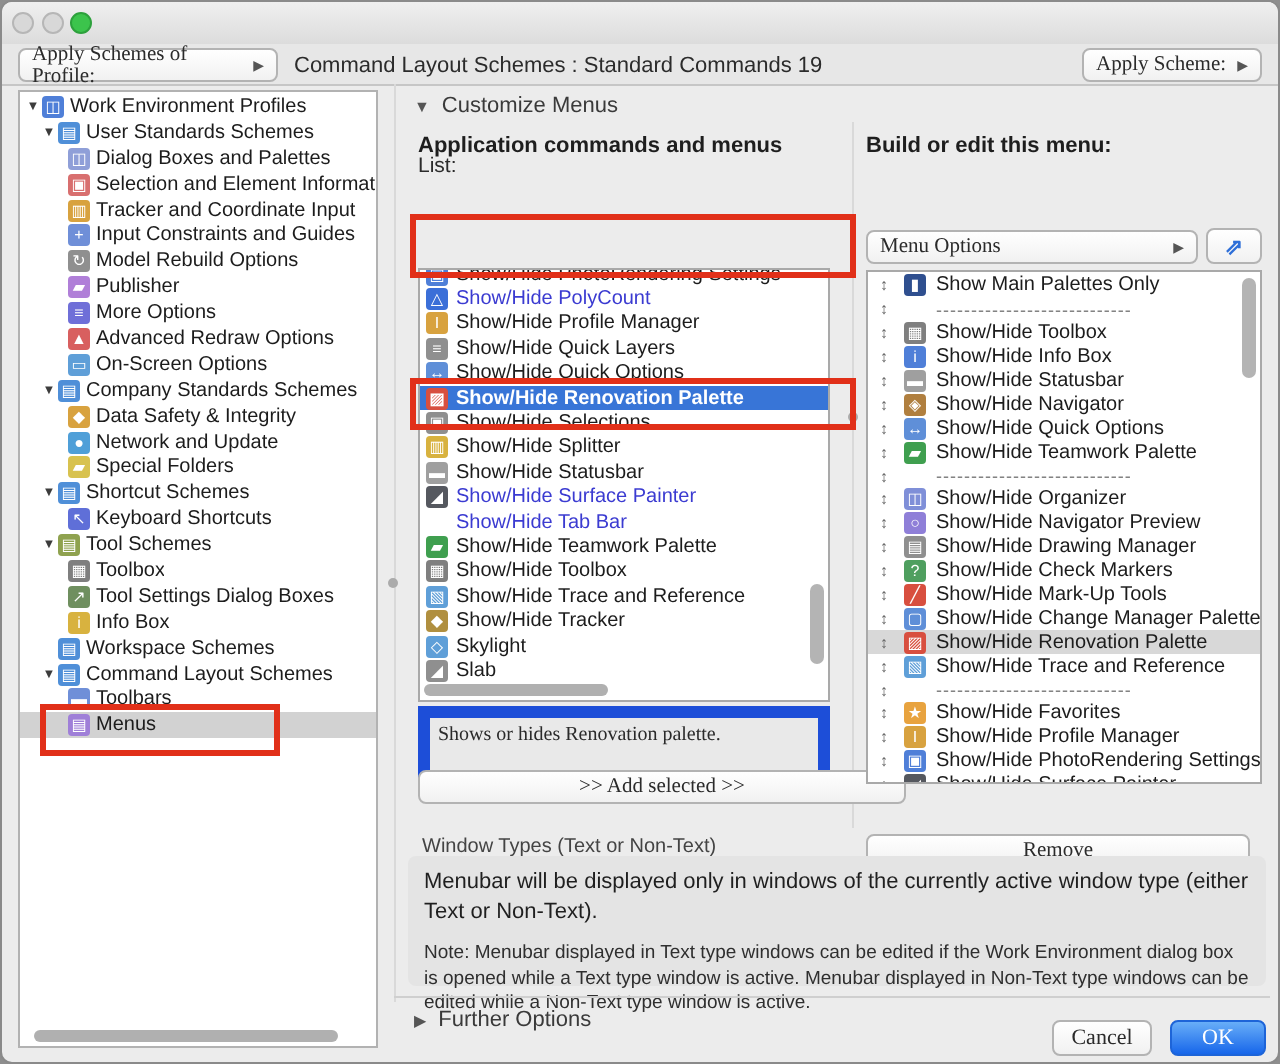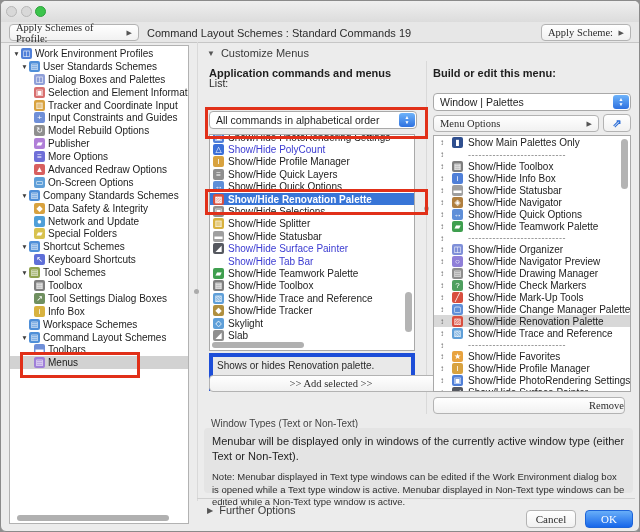--- a/index.html
+++ b/index.html
@@ -61,22 +61,22 @@
   .menu-rows{margin-top:1px;}
   .menu-row{display:flex;align-items:center;height:11.9px;font-size:10px;color:#1c1c1c;padding-left:2px;white-space:nowrap;}
   .menu-row .grip{flex:0 0 12px;text-align:center;font-size:8px;color:#666;}
   .menu-row .icon{flex:0 0 11px;width:11px;height:11px;border-radius:2px;margin:0 5px 0 4px;font-size:8px;
                   line-height:11px;text-align:center;color:#fff;}
   .menu-row.selected{background:#d8d8d8;}
   .menu-row.separator .icon{visibility:hidden;}
   .menu-row.separator .lbl{color:#7a7a7a;font-size:9px;letter-spacing:0.5px;}
   .noicon .icon{visibility:hidden;}
   
-  .descbox{position:absolute;background:#e9e9e9;border:4px solid #1d4ed8;box-sizing:border-box;
-           font-size:10px;color:#2a2a2a;padding:3px 4px;}
+  .descbox{position:absolute;background:#e9e9e9;border:6px solid #1d4ed8;box-sizing:border-box;
+           font-size:10px;color:#2a2a2a;padding:3px 4px;font-family:Liberation Serif, serif;}
   .infobox{position:absolute;background:#e4e4e4;border-radius:4px;box-sizing:border-box;padding:6px 8px;}
   .infobox .body{font-size:11px;color:#1f1f1f;margin:0 0 7px 0;line-height:1.35;}
   .infobox .note{font-size:9.5px;color:#2f2f2f;margin:0;line-height:1.35;}
   .hr{position:absolute;border-top:1px solid #cfcfcf;}
   
   .anno{position:absolute;border:3px solid #e13019;pointer-events:none;z-index:20;}
   
   .btn-ok{background:linear-gradient(#68aef8,#1766ea);border:1px solid #1d64d8;color:#fff;}
   .export-glyph{color:#2e6fd8;font-weight:bold;font-size:11px;}
 </style>
@@ -239,27 +239,20 @@
   </div>
 
   <div class="sect-head" style="left:206px;top:46px;">
     <span class="tri">▼</span>
     <span>Customize Menus</span>
   </div>
 
   <div class="coltitle" style="left:208px;top:66px;">Application commands and menus</div>
   <div class="small-label" style="left:208px;top:76px;">List:</div>
 
-  <div class="popup" style="left:208px;top:110px;width:208px;height:18px;">
-    <span>All commands in alphabetical order</span>
-    <span class="stepper">
-      <span>▲</span>
-      <span>▼</span>
-    </span>
-  </div>
 
   <div class="listbox" style="left:208px;top:133px;width:206px;height:217px;">
     <div class="cmd-rows" id="cmd-rows">
         <div class="cmd-row">
     <span class="icon" style="background: rgb(79, 127, 216);">▣</span>
     <span class="lbl">Show/Hide PhotoRendering Settings</span>
   </div>
         <div class="cmd-row link">
     <span class="icon" style="background: rgb(59, 111, 216);">△</span>
     <span class="lbl">Show/Hide PolyCount</span>
@@ -324,33 +317,26 @@
     <span class="icon" style="background: rgb(143, 143, 143);">◢</span>
     <span class="lbl">Slab</span>
   </div>
       </div>
     <div class="vthumb" style="right:2px;top:157px;height:40px;"></div>
     <div class="hthumb" style="left:2px;bottom:2px;width:92px;"></div>
   </div>
 
   <div class="descbox" style="left:208px;top:352px;width:206px;height:38px;">Shows or hides Renovation palette.</div>
 
-  <div class="macbtn center" style="left:208px;top:374px;width:244px;height:17px;">
+  <div class="macbtn center" style="left:208px;top:384px;width:244px;height:17px;">
     <span>&gt;&gt; Add selected &gt;&gt;</span>
   </div>
 
   <div class="coltitle" style="left:432px;top:66px;">Build or edit this menu:</div>
 
-  <div class="popup" style="left:432px;top:92px;width:198px;height:18px;">
-    <span>Window | Palettes</span>
-    <span class="stepper">
-      <span>▲</span>
-      <span>▼</span>
-    </span>
-  </div>
 
   <div class="macbtn spread" style="left:432px;top:114px;width:166px;height:17px;">
     <span>Menu Options</span>
     <span class="arr">▶</span>
   </div>
   <div class="macbtn center" style="left:602px;top:113px;width:28px;height:18px;">
     <span class="export-glyph">⇗</span>
   </div>
 
   <div class="listbox" style="left:432px;top:134px;width:198px;height:257px;">
@@ -462,21 +448,21 @@
   </div>
         <div class="menu-row">
     <span class="grip">↕</span>
     <span class="icon" style="background: rgb(85, 88, 95);">◢</span>
     <span class="lbl">Show/Hide Surface Painter</span>
   </div>
       </div>
     <div class="vthumb" style="right:2px;top:3px;height:50px;"></div>
   </div>
 
-  <div class="macbtn center" style="left:432px;top:396px;width:192px;height:17px;justify-content:flex-end;">
+  <div class="macbtn center" style="left:432px;top:416px;width:192px;height:17px;">
     <span>Remove</span>
   </div>
 
   <div class="small-label" style="left:210px;top:417px;font-size:10px;color:#444;">Window Types (Text or Non-Text)</div>
   <div class="infobox" style="left:203px;top:427px;width:429px;height:65px;">
     <p class="body">Menubar will be displayed only in windows of the currently active window type (either Text or Non-Text).</p>
     <p class="note">Note: Menubar displayed in Text type windows can be edited if the Work Environment dialog box is opened while a Text type window is active. Menubar displayed in Non-Text type windows can be edited while a Non-Text type window is active.</p>
   </div>
 
   <div class="hr" style="left:196px;top:497px;width:438px;"></div>

